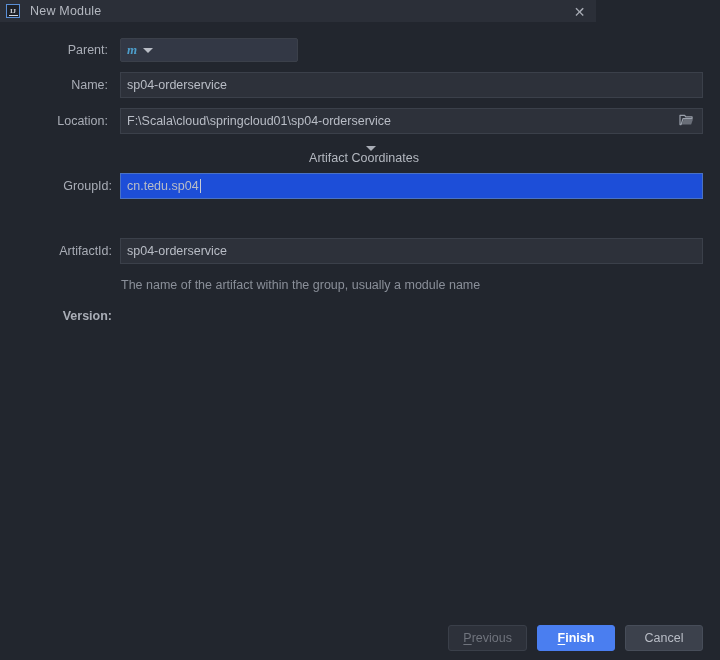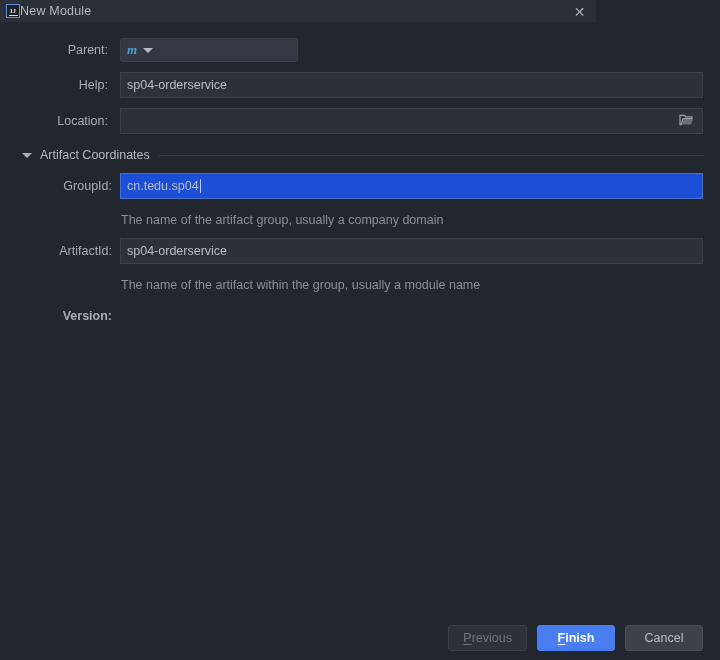--- a/index.html
+++ b/index.html
@@ -46,20 +46,21 @@
     flex: none;
   }
   #app-icon::after {
     content: "";
     position: absolute;
     left: 2px; bottom: 1px;
     width: 9px; height: 1px;
     background: #d4d7dd;
   }
   #title-text {
+    margin-left: 10px;
     font-size: 12.5px;
     color: #b4b8c0;
     letter-spacing: .2px;
   }
   #close-btn {
     position: absolute;
     right: 8px; top: 3px;
     width: 17px; height: 17px;
     display: flex;
     align-items: center;
@@ -250,48 +251,48 @@
 
   <div class="row" style="top:39px;">
     <div class="lbl lbl-top">Parent:</div>
     <div id="parent-combo" style="top:-1px;">
       <span id="maven-m">m</span>
       <span class="chev"></span>
     </div>
   </div>
 
   <div class="row" style="top:74px;">
-    <div class="lbl lbl-top">Help:</div>
+    <div class="lbl lbl-top">Name:</div>
     <div class="field wide">sp04-orderservice</div>
   </div>
 
   <div class="row" style="top:110px;">
     <div class="lbl lbl-top">Location:</div>
     <div class="field wide">
+      <span>F:\Scala\cloud\springcloud01\sp04-orderservice</span>
       <svg id="browse-icon" viewBox="0 0 16 14">
         <path d="M1 12.5 L1 2.5 L6 2.5 L7.2 4.2 L14 4.2 L14 6 L4.2 6 L2.2 12.5 Z" fill="none" stroke="#9aa0ab" stroke-width="1.3" stroke-linejoin="round"></path>
         <path d="M3 12.5 L5 6.6 L15 6.6 L13 12.5 Z" fill="#9aa0ab" opacity="0.55"></path>
       </svg>
     </div>
   </div>
 
-  <div id="section" style="top:146px;">
+  <div id="section" style="top:146px;flex-direction:column;">
     <span id="section-arrow"></span>
     <span id="section-title">Artifact Coordinates</span>
     <span id="section-line"></span>
   </div>
 
   <div class="row" style="top:175px;">
     <div class="lbl lbl-inner">GroupId:</div>
     <div class="field wide focused">
       <span>cn.tedu.sp04</span>
         <span class="caret"></span>
     </div>
   </div>
-  <div class="hint" style="top:213px;">The name of the artifact group, usually a company domain</div>
 
   <div class="row" style="top:240px;">
     <div class="lbl lbl-inner">ArtifactId:</div>
     <div class="field wide">sp04-orderservice</div>
   </div>
   <div class="hint" style="top:278px;">The name of the artifact within the group, usually a module name</div>
 
   <div class="row" style="top:305px;font-weight:bold;">
     <div class="lbl lbl-inner">Version:</div>
   </div>

